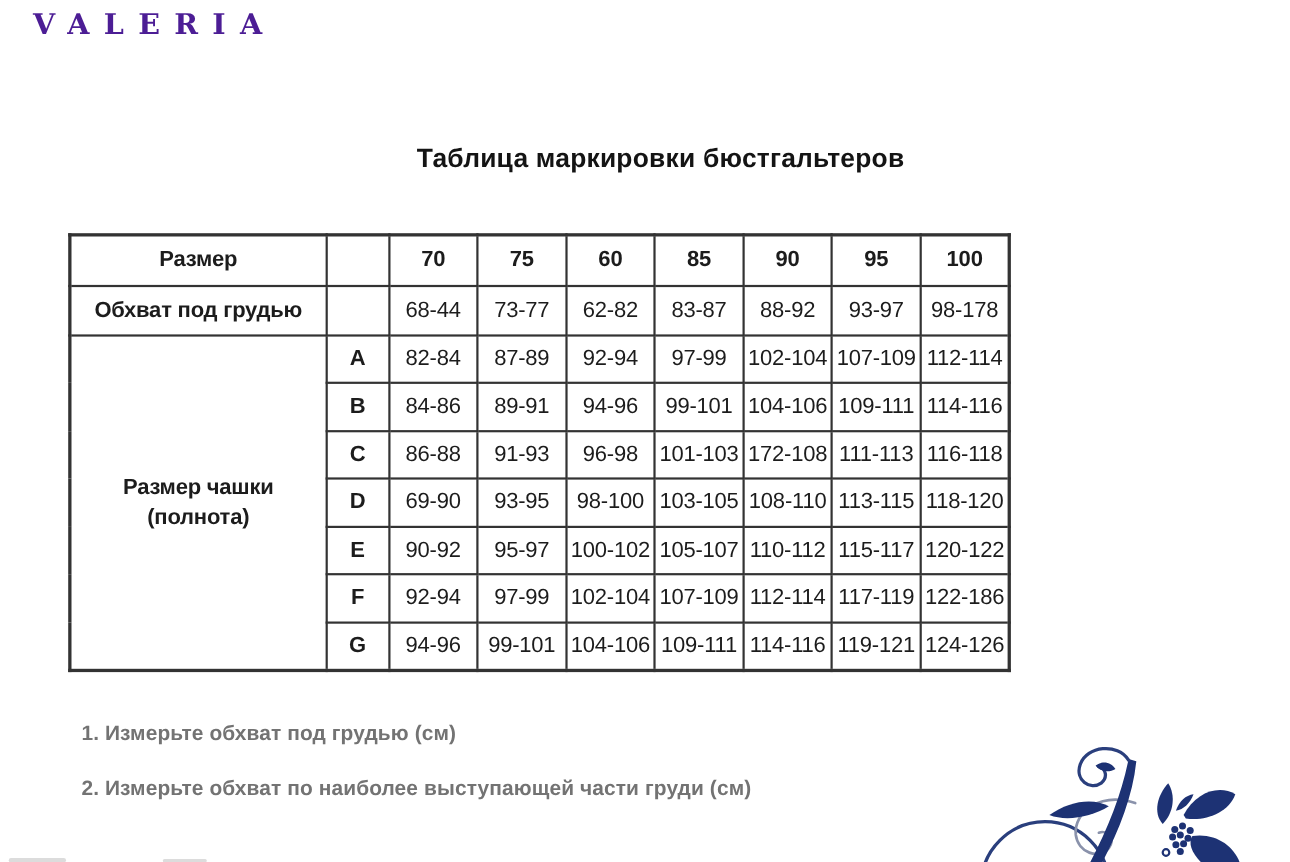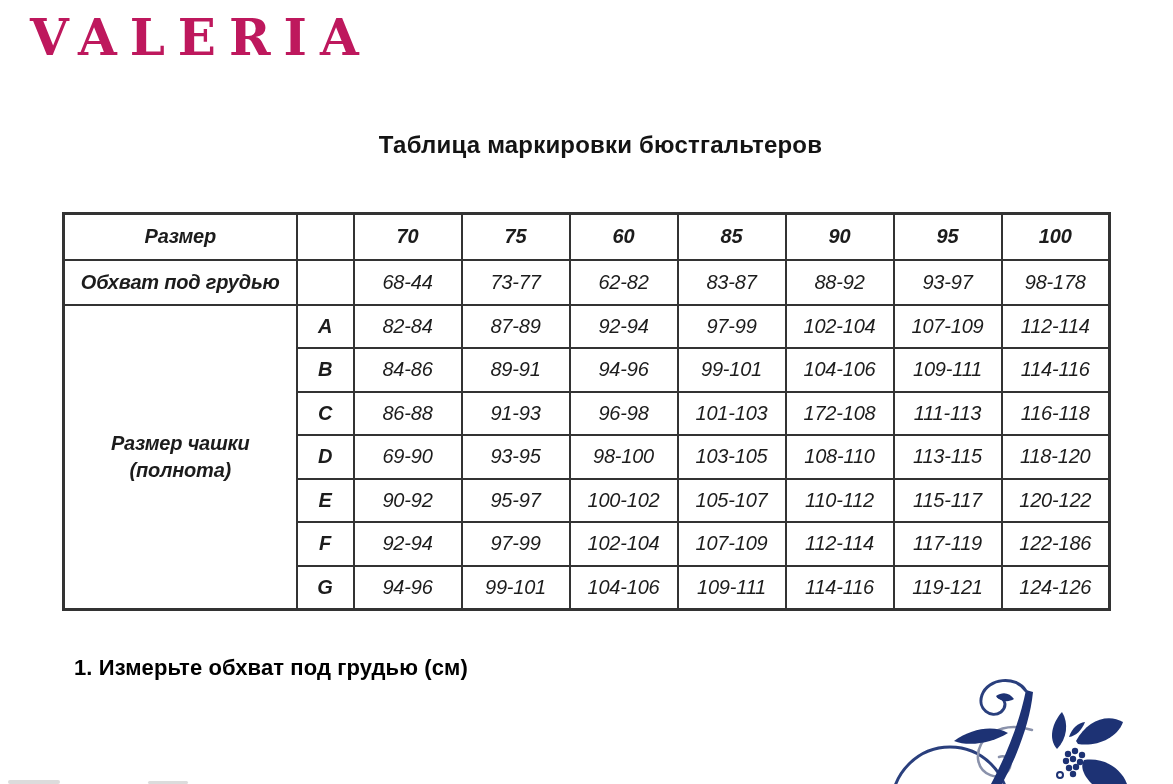--- a/index.html
+++ b/index.html
@@ -8,40 +8,39 @@
     width:1173px;height:784px;
     background:#ffffff;
     overflow:hidden;
     font-family:"Liberation Sans", sans-serif;
     color:#1b1b1b;
   }
   
   .logo{
     position:absolute;left:30px;top:8px;
     font-family:"DejaVu Serif", serif;
-    font-size:50px;font-weight:700;
+    font-size:26px;font-weight:700;
     letter-spacing:13px;
-    color:#be185d;
+    color:#4c1d95;
     user-select:none;
   }
   
   .title{
     position:absolute;left:62px;top:131px;width:1077px;
     text-align:center;
     font-size:24px;font-weight:700;color:#141414;
     letter-spacing:.2px;
   }
   
   .tbl-wrap{position:absolute;left:62px;top:212px;}
   table.size-table{
     border-collapse:collapse;
     table-layout:fixed;
-    width:1049px;
+    width:857px;
     border:3px solid var(--border,#333);
-    font-style:italic;
   }
   table.size-table td{
     border:2px solid var(--border,#333);
     text-align:center;
     font-size:20px;
     color:#1c1c1c;
     letter-spacing:-0.2px;
     padding:0;
     background:#ffffff;
   }
@@ -55,21 +54,21 @@
   }
   td.head{font-weight:700;}
   td.letter{
     background:var(--lavender,#CDC9E2);
     font-weight:700;
   }
   td.cuplabel{line-height:1.35;}
   
   .instructions{position:absolute;left:74px;top:655px;}
   .instr{
-    font-size:22px;font-weight:700;color:#000000;
+    font-size:19px;font-weight:700;color:#737373;
     line-height:26px;margin-bottom:24px;
     letter-spacing:.1px;
   }
   
   .sliver{position:absolute;background:#dcdcdc;border-radius:2px;}
   .sliver.s1{left:8px;top:780px;width:52px;height:4px;}
   .sliver.s2{left:148px;top:781px;width:40px;height:3px;}
   
   .ornament{position:absolute;left:878px;top:678px;width:252px;height:106px;}
 </style>
@@ -188,20 +187,21 @@
             <td class="val">114-116</td>
             <td class="val">119-121</td>
             <td class="val">124-126</td>
           </tr>
         </tbody>
     </table>
   </div>
 
   <div class="instructions">
       <div class="instr"><span>1.</span> <span>Измерьте обхват под грудью (см)</span></div>
+      <div class="instr"><span>2.</span> <span>Измерьте обхват по наиболее выступающей части груди (см)</span></div>
     </div>
 
   <div class="sliver s1"></div>
   <div class="sliver s2"></div>
 
   <svg class="ornament" viewBox="0 0 252 106" fill="none" xmlns="http://www.w3.org/2000/svg">
 
     <circle cx="72" cy="127" r="58" stroke="#2A3F7D" stroke-width="3"></circle>
 
     <path d="M154,52 C122,42 98,60 100,81 C102,97 121,104 130,93 C136,85 129,76 121,79" stroke="#8A92AB" stroke-width="2.5" stroke-linecap="round"></path>

